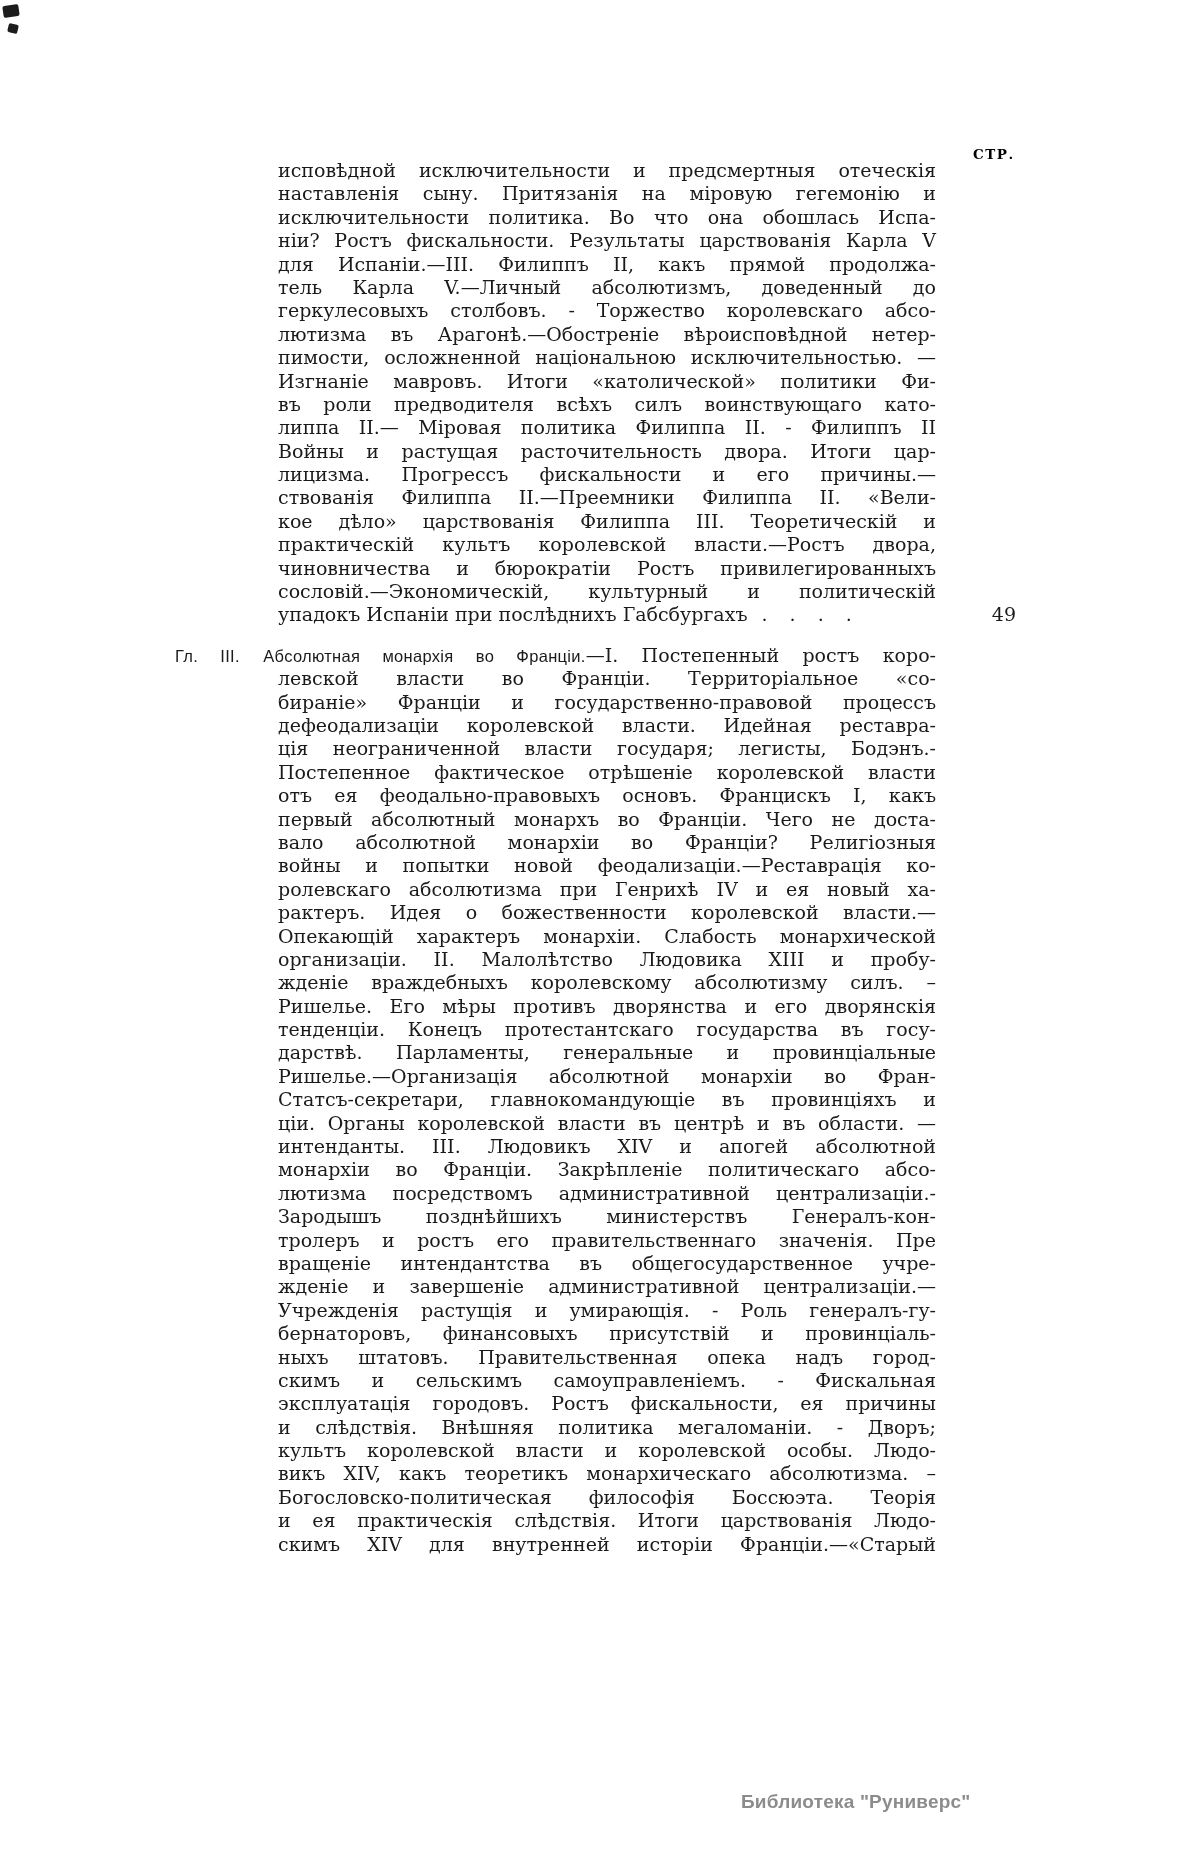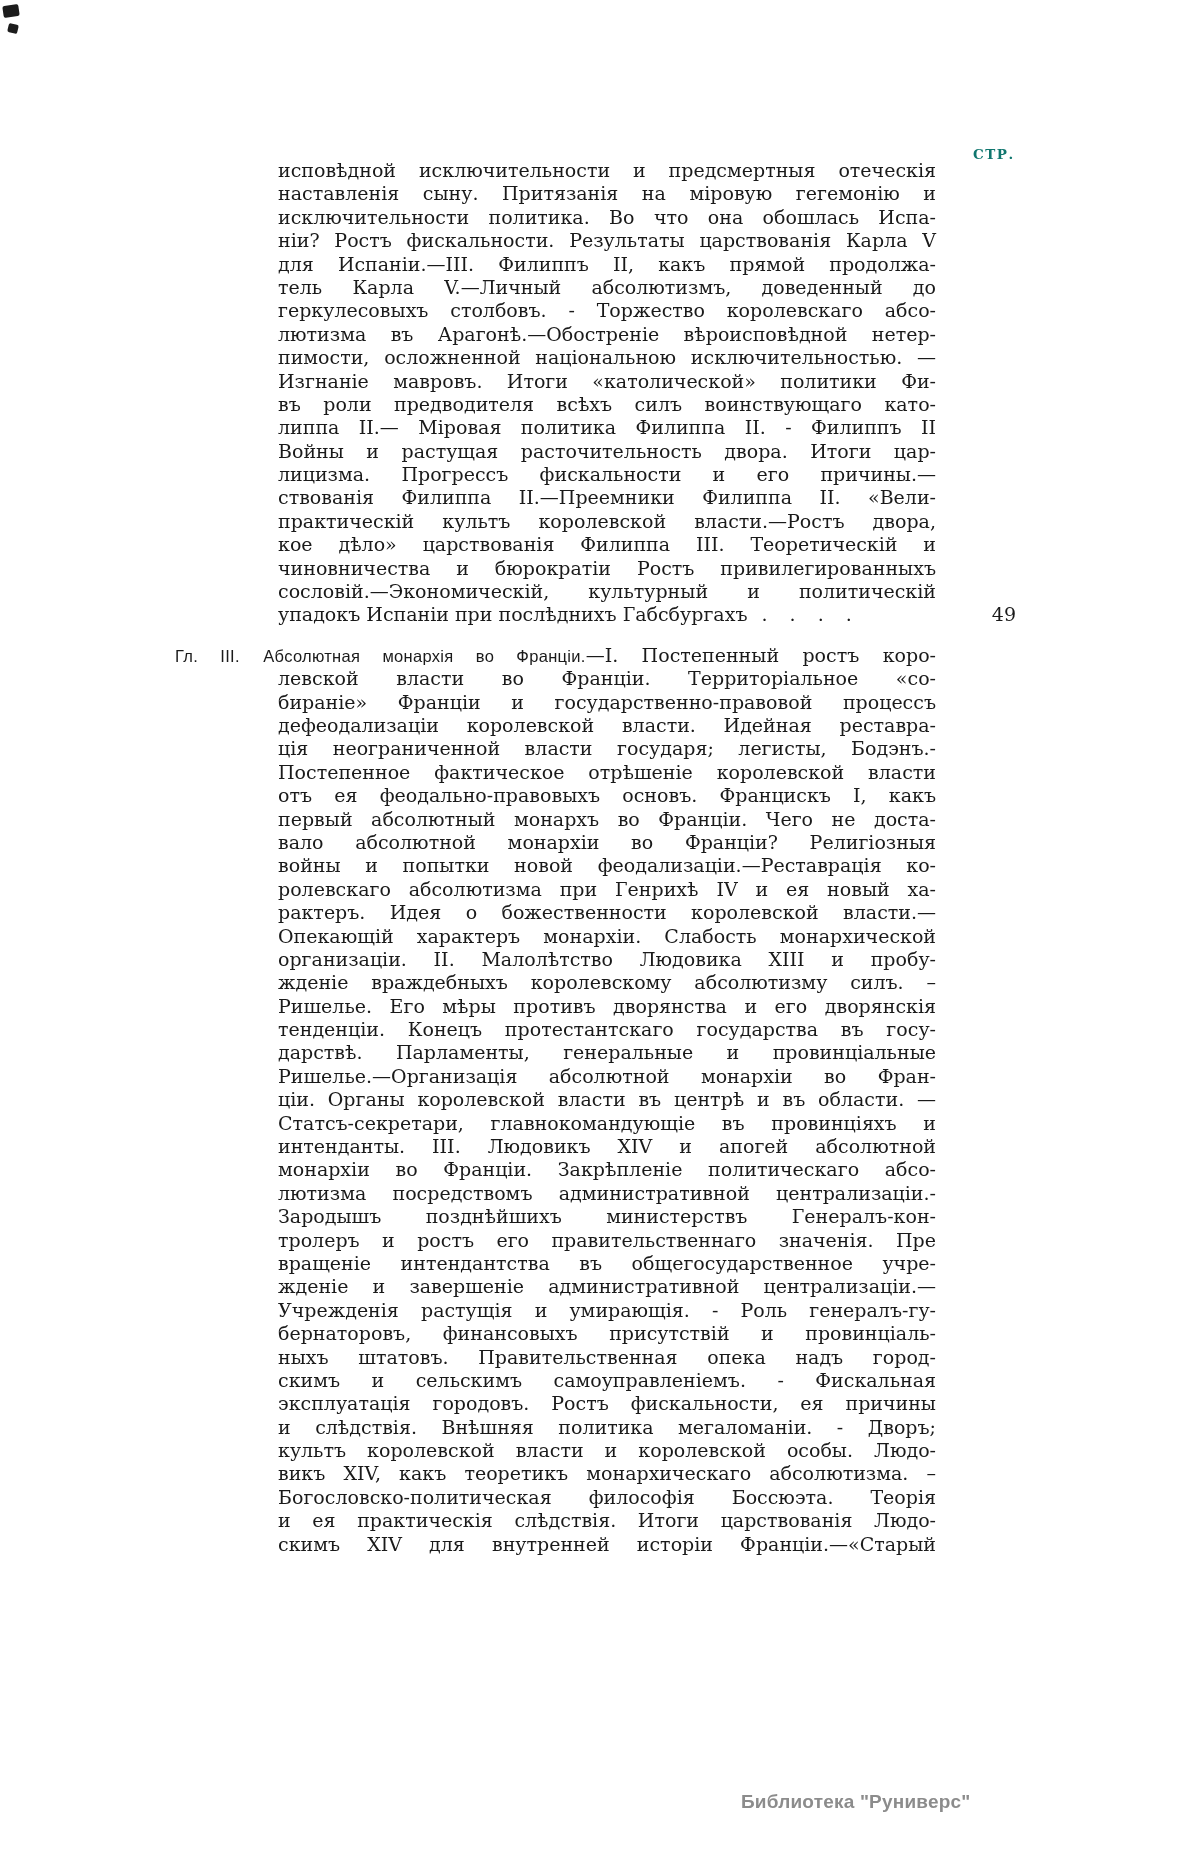--- a/index.html
+++ b/index.html
@@ -20,21 +20,21 @@
   }
   .blot-a { left: 3px; top: 5px; width: 16px; height: 12px; transform: rotate(-8deg); }
   .blot-b { left: 8px; top: 24px; width: 10px; height: 9px; transform: rotate(14deg); }
   .str-label {
     position: absolute;
     left: 973px;
     top: 146px;
     font-size: 13.5px;
     font-weight: 700;
     letter-spacing: 1.5px;
-    color: #0f766e;
+    color: #000000;
   }
   .toc {
     position: absolute;
     left: 278px;
     top: 159px;
     width: 658px;
     font-size: 19px;
     line-height: 23.4px;
   }
   .entry { position: relative; }
@@ -104,22 +104,22 @@
         <div class="line">тель Карла V.—Личный абсолютизмъ, доведенный до</div>
         <div class="line">геркулесовыхъ столбовъ. - Торжество королевскаго абсо-</div>
         <div class="line">лютизма въ Арагонѣ.—Обостреніе вѣроисповѣдной нетер-</div>
         <div class="line">пимости, осложненной національною исключительностью. —</div>
         <div class="line">Изгнаніе мавровъ.  Итоги «католической» политики Фи-</div>
         <div class="line">въ роли предводителя всѣхъ силъ воинствующаго като-</div>
         <div class="line">липпа II.— Міровая политика Филиппа II. - Филиппъ II</div>
         <div class="line">Войны и растущая расточительность двора.  Итоги цар-</div>
         <div class="line">лицизма.  Прогрессъ фискальности и его причины.—</div>
         <div class="line">ствованія Филиппа II.—Преемники Филиппа II.  «Вели-</div>
+        <div class="line">кое дѣло» царствованія Филиппа III.  Теоретическій и</div>
         <div class="line">практическій культъ королевской власти.—Ростъ двора,</div>
-        <div class="line">кое дѣло» царствованія Филиппа III.  Теоретическій и</div>
         <div class="line">чиновничества и бюрократіи  Ростъ привилегированныхъ</div>
         <div class="line">сословій.—Экономическій, культурный и политическій</div>
         <div class="line last-line"><span>упадокъ Испаніи при послѣднихъ Габсбургахъ</span><span class="dots">. . . .</span><span class="pagenum">49</span></div>
       </div>
       <div class="entry">
         <div class="line first-line"><span class="chapter-label">Гл. III.</span> <span class="entry-title">Абсолютная монархія во Франціи.</span><span>—I. Постепенный ростъ коро-</span></div>
         <div class="line">левской власти во Франціи.  Территоріальное «со-</div>
         <div class="line">бираніе» Франціи и государственно-правовой процессъ</div>
         <div class="line">дефеодализаціи королевской власти.  Идейная реставра-</div>
         <div class="line">ція неограниченной власти государя; легисты, Бодэнъ.-</div>
@@ -130,22 +130,22 @@
         <div class="line">войны и попытки новой феодализаціи.—Реставрація ко-</div>
         <div class="line">ролевскаго абсолютизма при Генрихѣ IV и ея новый ха-</div>
         <div class="line">рактеръ.  Идея о божественности королевской власти.—</div>
         <div class="line">Опекающій характеръ монархіи.  Слабость монархической</div>
         <div class="line">организаціи.  II. Малолѣтство Людовика XIII и пробу-</div>
         <div class="line">жденіе враждебныхъ королевскому абсолютизму силъ. –</div>
         <div class="line">Ришелье.  Его мѣры противъ дворянства и его дворянскія</div>
         <div class="line">тенденціи.  Конецъ протестантскаго государства въ госу-</div>
         <div class="line">дарствѣ.  Парламенты, генеральные и провинціальные</div>
         <div class="line">Ришелье.—Организація абсолютной монархіи во Фран-</div>
+        <div class="line">Статсъ-секретари, главнокомандующіе въ провинціяхъ и</div>
         <div class="line">ціи.  Органы королевской власти въ центрѣ и въ области. —</div>
-        <div class="line">Статсъ-секретари, главнокомандующіе въ провинціяхъ и</div>
         <div class="line">интенданты.  III. Людовикъ XIV и апогей абсолютной</div>
         <div class="line">монархіи во Франціи.  Закрѣпленіе политическаго абсо-</div>
         <div class="line">лютизма посредствомъ административной централизаціи.-</div>
         <div class="line">Зародышъ позднѣйшихъ министерствъ  Генералъ-кон-</div>
         <div class="line">тролеръ и ростъ его правительственнаго значенія.  Пре</div>
         <div class="line">вращеніе интендантства въ общегосударственное учре-</div>
         <div class="line">жденіе и завершеніе административной централизаціи.—</div>
         <div class="line">Учрежденія растущія и умирающія. - Роль генералъ-гу-</div>
         <div class="line">бернаторовъ, финансовыхъ присутствій и провинціаль-</div>
         <div class="line">ныхъ штатовъ.  Правительственная опека надъ город-</div>

